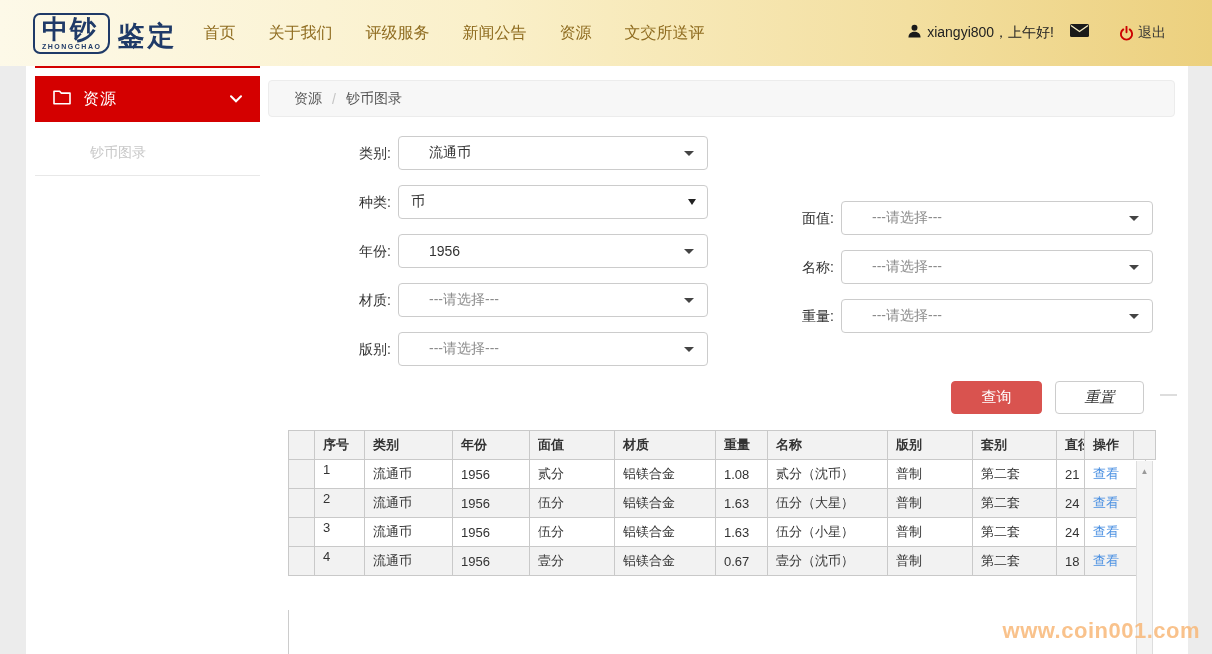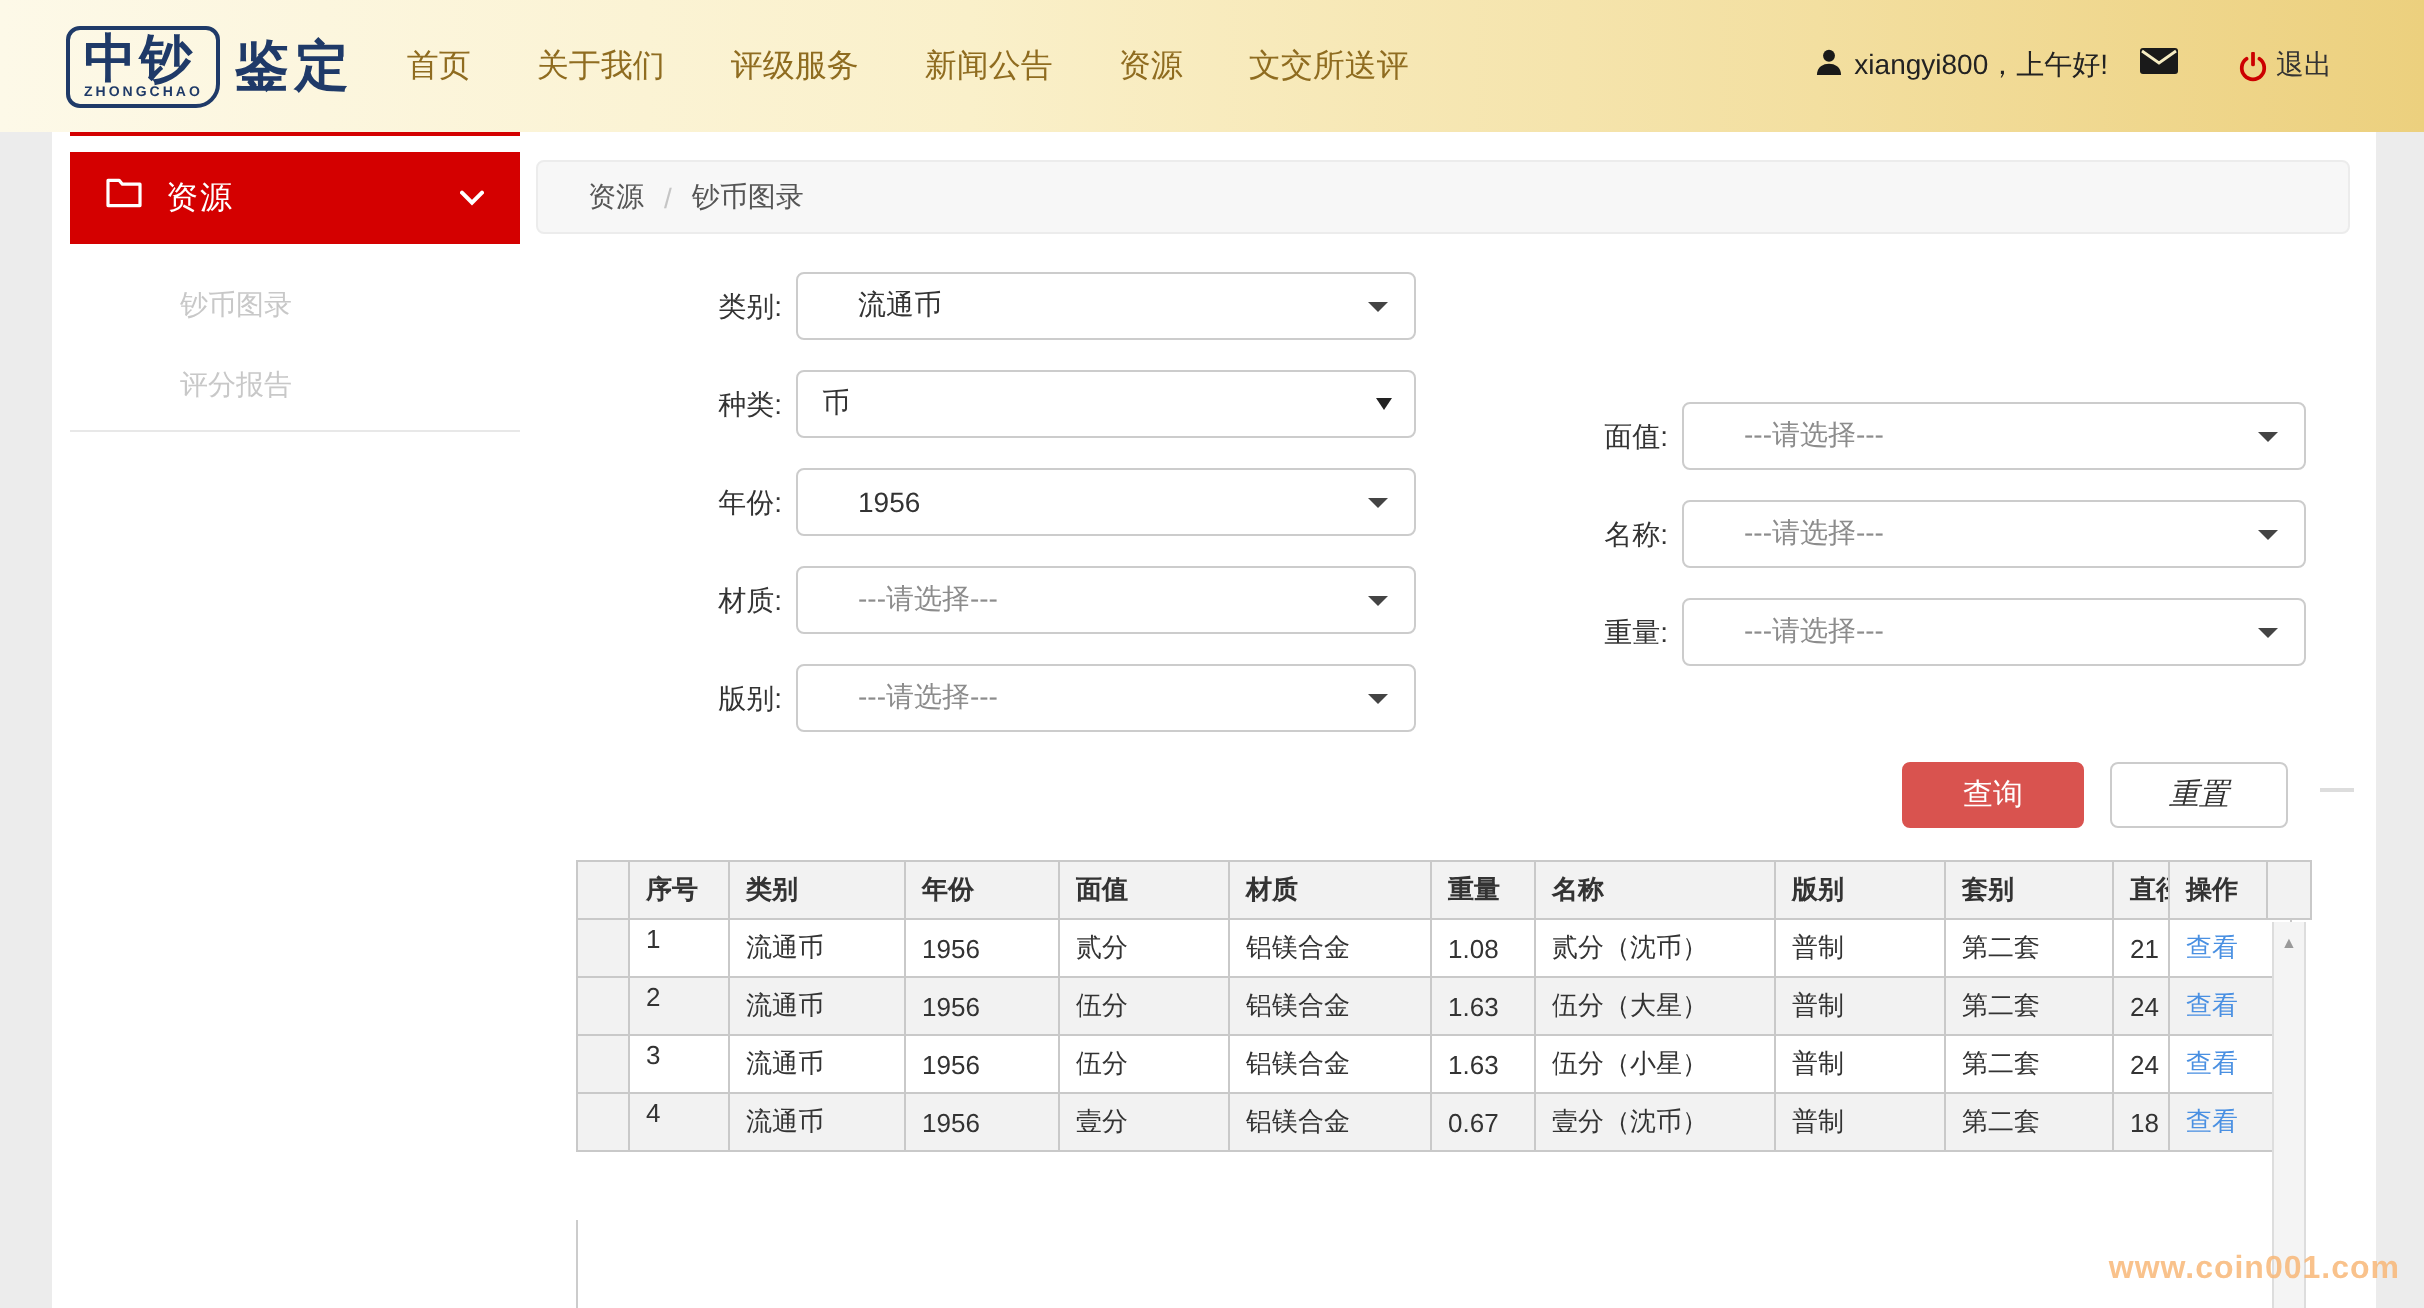--- a/index.html
+++ b/index.html
@@ -10,21 +10,21 @@
     position: relative;
     color: #333;
   }
 
   
   .topnav {
     position: absolute; left: 0; top: 0; width: 1212px; height: 66px;
     background: linear-gradient(to right, #fdf9e8 0%, #faf0ca 40%, #f3dfa0 75%, #ecd07e 100%);
     display: flex; align-items: center; padding-left: 33px;
   }
-  .logo { display: flex; align-items: center; cursor: pointer; }
+  .logo { display: flex; align-items: flex-end; cursor: pointer; }
   .logo-box {
     border: 2px solid var(--logo_navy, #1f3a68); border-radius: 7px 7px 12px 7px;
     padding: 1px 7px 2px 7px; display: flex; flex-direction: column; line-height: 1;
   }
   .logo-main { font-size: 26px; font-weight: bold; color: var(--logo_navy, #1f3a68); letter-spacing: 2px; }
   .logo-sub { font-size: 7px; font-weight: bold; color: var(--logo_navy, #1f3a68); letter-spacing: 1.5px; margin-top: 1px; }
   .logo-suffix { font-size: 27px; font-weight: bold; color: var(--logo_navy, #1f3a68); margin-left: 7px; letter-spacing: 3px; }
   .main-nav { display: flex; gap: 33px; margin-left: 26px; align-items: flex-end; }
   .nav-link { font-size: 16px; color: var(--nav_gold, #8f6c20); text-decoration: none; cursor: pointer; white-space: nowrap; }
   .user-area { margin-left: auto; display: flex; align-items: flex-start; padding-right: 46px; }
@@ -117,21 +117,21 @@
   .sb-stub { height: 30px; background: #f2f2f2; border: 1px solid #c9c9c9; }
   .sb-track {
     position: absolute; top: 31px; bottom: 0; left: 3px; width: 17px;
     background: #f4f4f4; border-left: 1px solid #ddd; border-right: 1px solid #ddd;
     text-align: center;
   }
   .sb-up { display: block; font-size: 8px; color: #999; margin-top: 6px; cursor: pointer; }
 
   
   .watermark {
-    position: absolute; right: 12px; bottom: 10px; font-size: 16px; font-weight: bold;
+    position: absolute; right: 12px; bottom: 10px; font-size: 22px; font-weight: bold;
     color: var(--watermark_orange, #f8b878); opacity: 0.85; letter-spacing: 0.5px; z-index: 5;
   }
 </style>
 </head>
 <body>
 
 <div class="topnav">
   <div class="logo">
     <div class="logo-box">
       <span class="logo-main">中钞</span>
@@ -187,21 +187,20 @@
     <span class="side-header-label">资源</span>
     <span class="side-chevron">
       <svg width="12" height="8" viewBox="0 0 12 8">
           <path d="M1 1.3 L6 6.3 L11 1.3" stroke="#fff" stroke-width="2" fill="none" stroke-linecap="round"></path>
         </svg>
     </span>
   </div>
 
   <div class="side-menu">
       <div class="side-item">钞币图录</div>
-      <div class="side-item">评分报告</div>
     </div>
 
   <div class="breadcrumb">
     <span class="bc-link">资源</span>
     <span class="sep">/</span>
     <span>钞币图录</span>
   </div>
 
   <div class="form-left">
       <div class="f-row">

